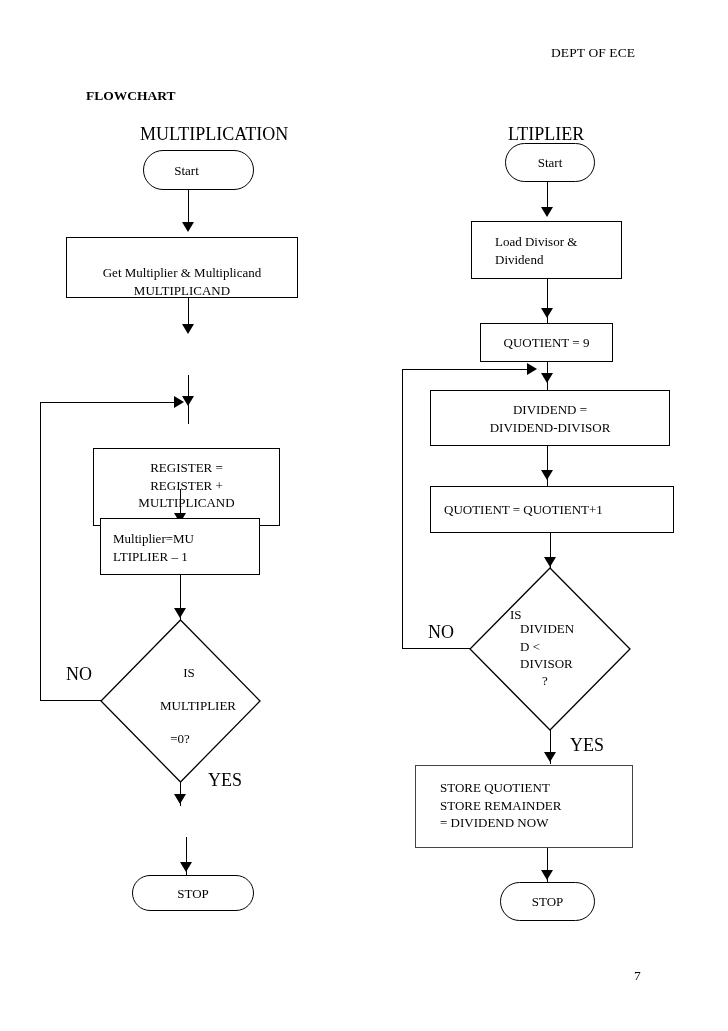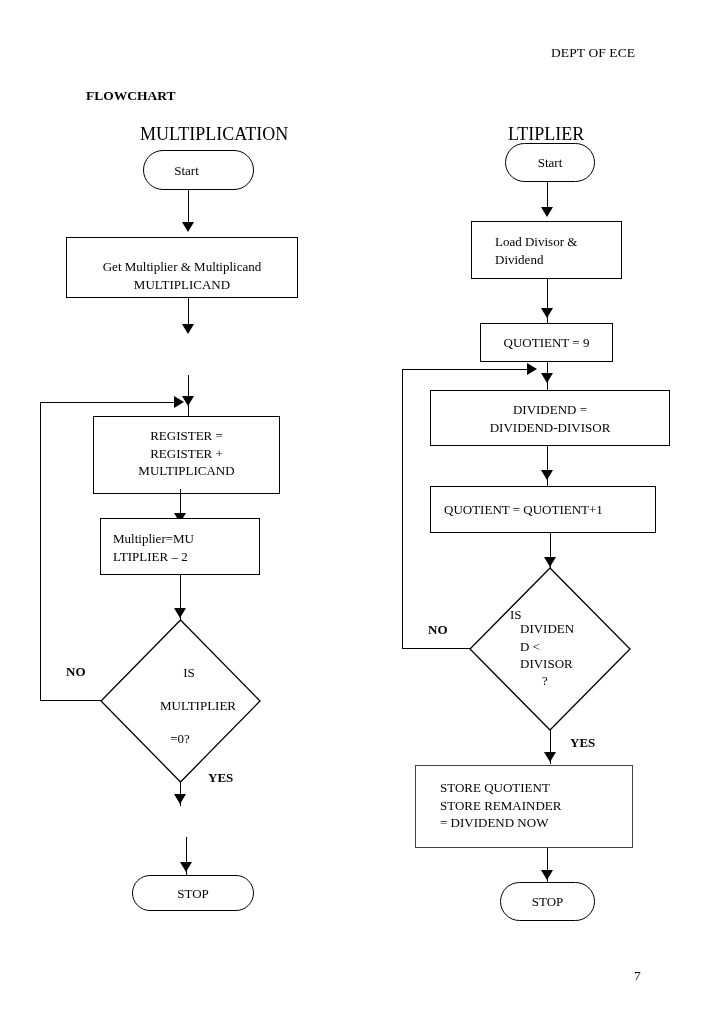--- a/index.html
+++ b/index.html
@@ -28,64 +28,64 @@
   .diamond svg{position:absolute;left:0;top:0;overflow:visible;}
   .diamond .dtxt{position:absolute;font-size:13px;line-height:17.5px;white-space:pre-line;}
 
   
   .ln{position:absolute;background:#000;}
   .vl{width:1.3px;}
   .hl{height:1.3px;}
   .arw{position:absolute;width:0;height:0;}
   .arw.down{border-left:6px solid transparent;border-right:6px solid transparent;border-top:10px solid #000;}
   .arw.right{border-top:6px solid transparent;border-bottom:6px solid transparent;border-left:10px solid #000;}
-  .elabel{position:absolute;font-size:13px;white-space:nowrap;font-weight:bold;}
+  .elabel{position:absolute;font-size:18px;white-space:nowrap;}
 </style>
 </head>
 <body>
 
 <div class="page">
 
   <div class="hdr hdr-right">DEPT OF ECE</div>
   <div class="flowchart-label">FLOWCHART</div>
 
   <div class="col-title" style="left:140px;top:124px;">MULTIPLICATION</div>
 
   <div class="node term" style="left:143px;top:150px;width:111px;height:40px;">
     <div class="txt c" style="top:11px;left:-24px;">Start</div>
   </div>
   <div class="ln vl" style="left:188px;top:190px;height:36px;"></div>
   <div class="arw down" style="left:182px;top:222px;"></div>
 
   <div class="node proc" style="left:66px;top:237px;width:232px;height:61px;">
-    <div class="txt c" style="top:20px;">Get Multiplier &amp; Multiplicand
+    <div class="txt c" style="top:26px;">Get Multiplier &amp; Multiplicand
 MULTIPLICAND</div>
   </div>
   <div class="ln vl" style="left:188px;top:298px;height:33px;"></div>
   <div class="arw down" style="left:182px;top:324px;"></div>
 
   <div class="ln vl" style="left:188px;top:375px;height:49px;"></div>
   <div class="arw down" style="left:182px;top:396px;"></div>
 
   <div class="ln hl" style="left:40px;top:700px;width:62px;"></div>
   <div class="ln vl" style="left:40px;top:402px;height:299px;"></div>
   <div class="ln hl" style="left:40px;top:402px;width:142px;"></div>
   <div class="arw right" style="left:174px;top:396px;"></div>
 
-  <div class="node proc" style="left:93px;top:416px;width:187px;height:78px;">
+  <div class="node proc" style="left:93px;top:448px;width:187px;height:78px;">
     <div class="txt c" style="top:10px;">REGISTER =
 REGISTER +
 MULTIPLICAND</div>
   </div>
   <div class="ln vl" style="left:180px;top:489px;height:31px;"></div>
   <div class="arw down" style="left:174px;top:513px;"></div>
 
   <div class="node proc" style="left:100px;top:518px;width:160px;height:57px;">
     <div class="txt l" style="top:11px;left:12px;">Multiplier=MU
-LTIPLIER – 2</div>
+LTIPLIER – 1</div>
   </div>
   <div class="ln vl" style="left:180px;top:575px;height:46px;"></div>
   <div class="arw down" style="left:174px;top:608px;"></div>
 
   <div class="diamond" style="left:101px;top:620px;width:159px;height:162px;">
     <svg width="159" height="162" viewBox="0 0 159 162">
       <polygon points="79.5,0 159,81 79.5,162 0,81" fill="#ffffff" stroke="#000000" stroke-width="1.3"></polygon>
     </svg>
     <div class="dtxt" style="left:38px;top:44px;width:100px;text-align:center;">IS</div>
     <div class="dtxt" style="left:29px;top:77px;width:136px;text-align:center;">MULTIPLIER</div>
@@ -130,21 +130,21 @@
   <div class="ln hl" style="left:402px;top:369px;width:133px;"></div>
   <div class="arw right" style="left:527px;top:363px;"></div>
 
   <div class="node proc" style="left:430px;top:390px;width:240px;height:56px;">
     <div class="txt c" style="top:10px;">DIVIDEND =
 DIVIDEND-DIVISOR</div>
   </div>
   <div class="ln vl" style="left:547px;top:446px;height:40px;"></div>
   <div class="arw down" style="left:541px;top:470px;"></div>
 
-  <div class="node proc" style="left:430px;top:486px;width:226px;height:47px;">
+  <div class="node proc" style="left:430px;top:486px;width:244px;height:47px;">
     <div class="txt l" style="top:14px;left:13px;">QUOTIENT =  QUOTIENT+1</div>
   </div>
   <div class="ln vl" style="left:550px;top:533px;height:40px;"></div>
   <div class="arw down" style="left:544px;top:557px;"></div>
 
   <div class="diamond" style="left:470px;top:568px;width:160px;height:162px;">
     <svg width="160" height="162" viewBox="0 0 160 162">
       <polygon points="80,0 160,81 80,162 0,81" fill="#ffffff" stroke="#000000" stroke-width="1.3"></polygon>
     </svg>
     <div class="dtxt" style="left:40px;top:38px;width:60px;text-align:left;">IS</div>

